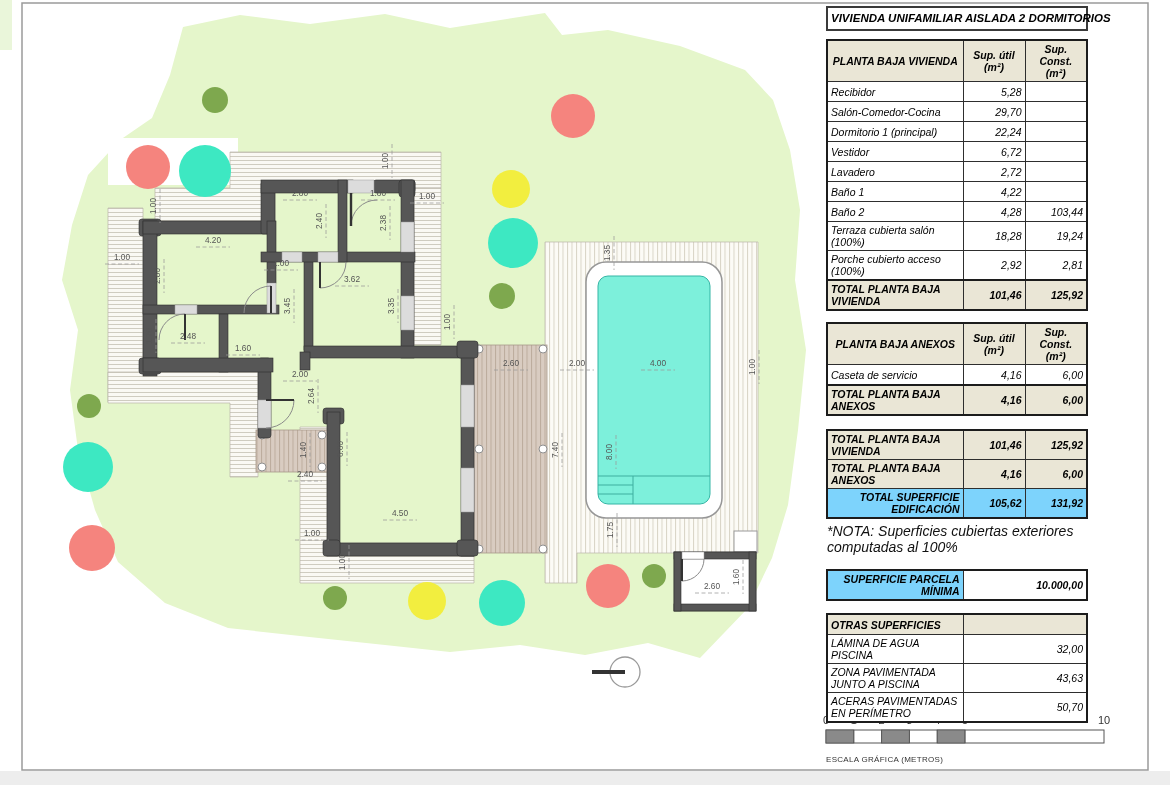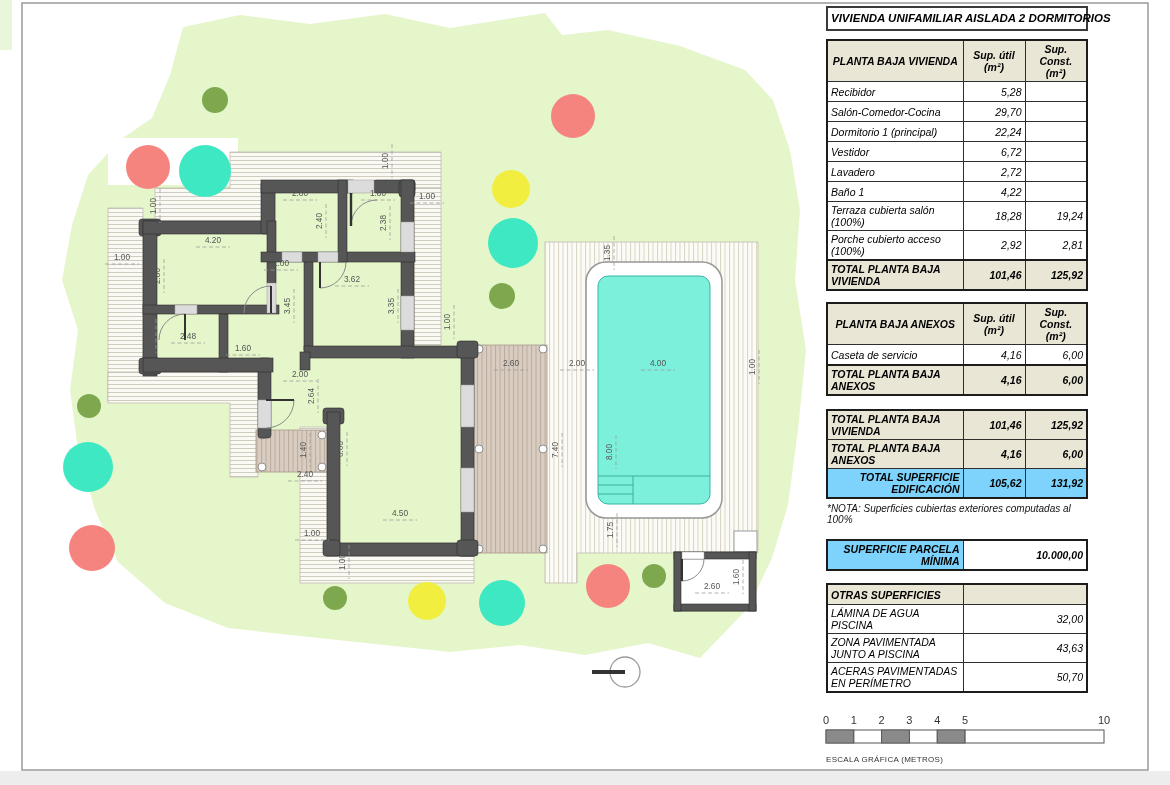--- a/index.html
+++ b/index.html
@@ -17,21 +17,21 @@
   col.cnum{width:62px;}
   .lbl{text-align:left;margin-left:29px;}
   .num{text-align:right;}
   .beige{background:#eae6d6;}
   .blue{background:#7dd3fc;text-align:right;}
   .bold{font-weight:bold;}
   th.hdr{text-align:center;font-size:10.5px;}
   th.small{font-size:9.2px;line-height:1.15;text-align:center;font-weight:bold;}
   tr.total td{border-top:2px solid #1c1c1c;font-weight:bold;}
   .m1{margin-top:8px;} .m2{margin-top:11px;} .m3{margin-top:13px;} .m4{margin-top:14px;} .m5{margin-top:12px;}
-  .nota{font-size:10px;color:#111;margin:4px 0 0 1px;}
+  .nota{font-size:14px;color:#111;margin:4px 0 0 1px;}
 </style>
 </head>
 <body>
 
 <div class="sheet">
 
 <svg width="1170" height="785" viewBox="0 0 1170 785">
   <defs>
     <pattern id="hstripe" width="6" height="4" patternUnits="userSpaceOnUse">
       <rect width="6" height="4" fill="#faf9f4"></rect>
@@ -320,20 +320,25 @@
             <td class="lbl">Lavadero</td>
             <td class="num">2,72</td>
             <td class="num"></td>
           </tr>
           <tr>
             <td class="lbl">Baño 1</td>
             <td class="num">4,22</td>
             <td class="num"></td>
           </tr>
           <tr>
+            <td class="lbl">Baño 2</td>
+            <td class="num">4,28</td>
+            <td class="num">103,44</td>
+          </tr>
+          <tr>
             <td class="lbl">Terraza cubierta salón (100%)</td>
             <td class="num">18,28</td>
             <td class="num">19,24</td>
           </tr>
           <tr>
             <td class="lbl">Porche cubierto acceso (100%)</td>
             <td class="num">2,92</td>
             <td class="num">2,81</td>
           </tr>
           <tr class="total">

